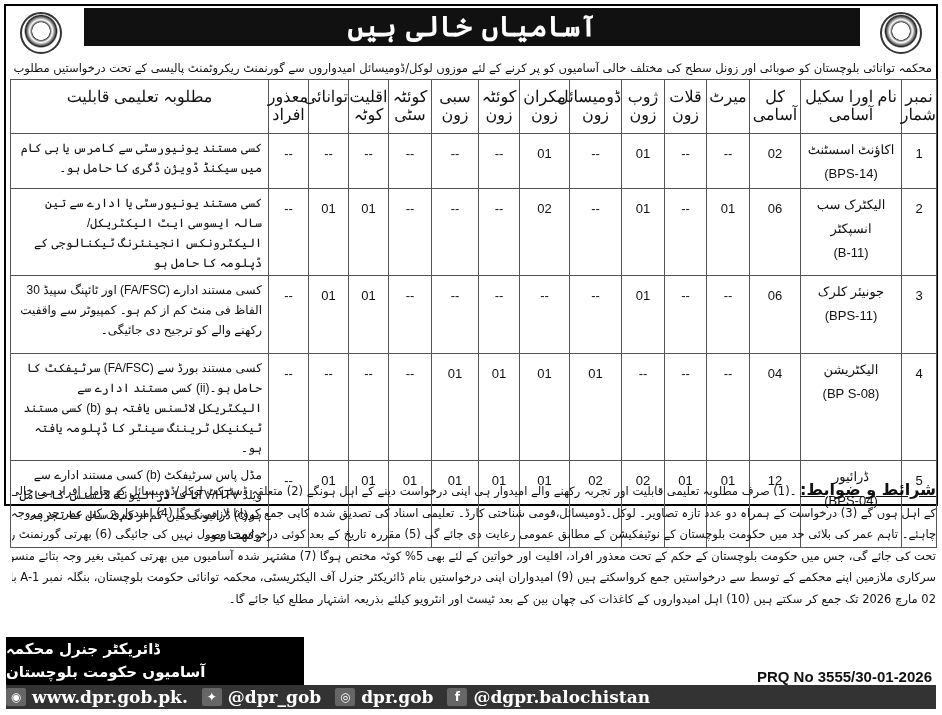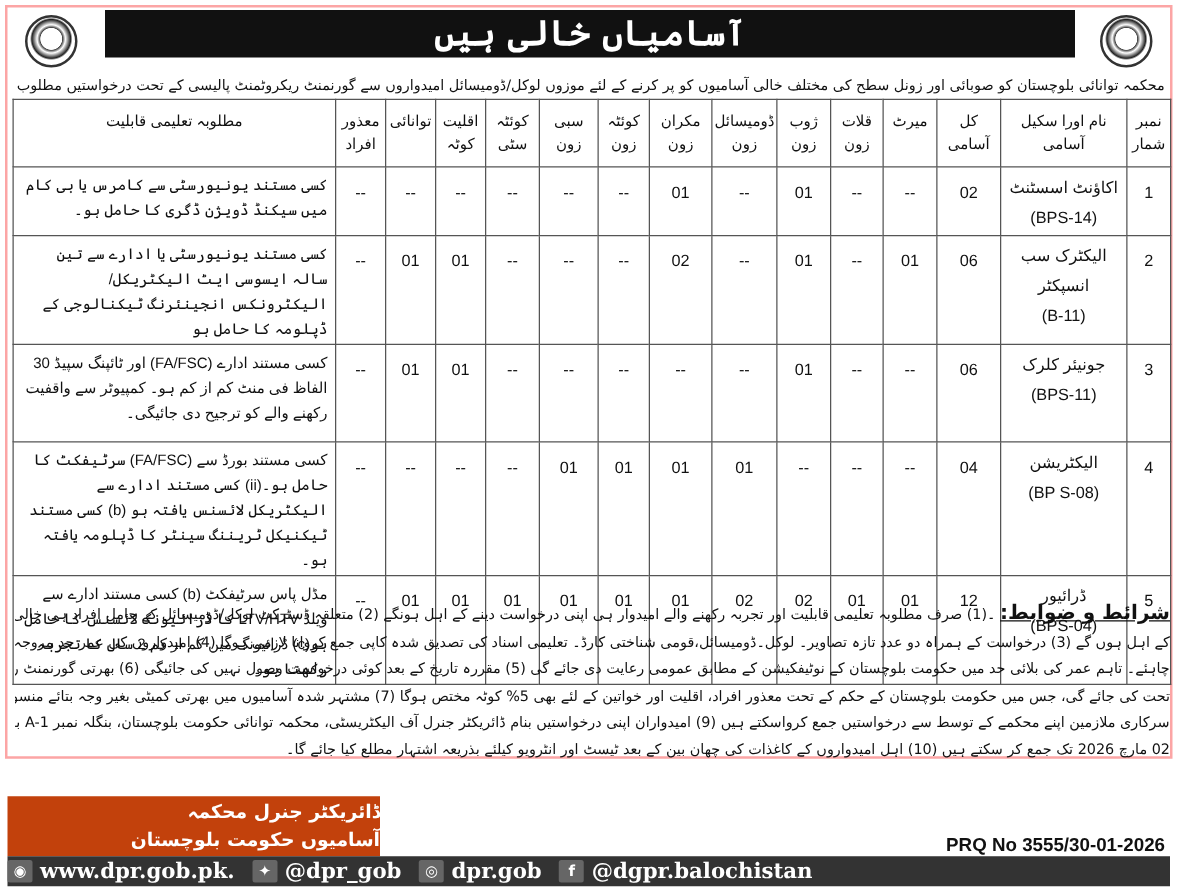--- a/index.html
+++ b/index.html
@@ -1,34 +1,34 @@
 <!DOCTYPE html>
 <html><head>
 <meta charset="utf-8">
 <style>
   * { box-sizing: border-box; margin: 0; padding: 0; }
   html, body { width: 942px; height: 715px; background: #fff; overflow: hidden; }
   body { font-family: "DejaVu Sans", sans-serif; color: #111; position: relative; }
-  .page { position: absolute; left: 4px; top: 4px; width: 934px; height: 603px; border: 2px solid #fca5a5; }
+  .page { position: absolute; left: 4px; top: 4px; width: 934px; height: 502px; border: 2px solid #000000; }
   .logo { position: absolute; top: 6px; width: 42px; height: 42px; border-radius: 50%; border: 2px solid #333; background: radial-gradient(circle at 50% 45%, #fff 30%, #444 32%, #fff 40%, #222 55%, #fff 60%); }
   .logo.left { left: 14px; }
   .logo.right { right: 14px; }
   .title-bar { position: absolute; left: 78px; top: 2px; width: 776px; height: 38px; background: #111; color: #fff; text-align: center; font-size: 28px; font-weight: bold; line-height: 38px; direction: rtl; font-family: "DejaVu Serif", serif; }
   .intro { position: absolute; left: 6px; top: 55px; width: 920px; font-size: 11.5px; direction: rtl; text-align: right; white-space: nowrap; overflow: hidden; }
   table.jobs { position: absolute; left: 4px; top: 73px; width: 926px; border-collapse: collapse; direction: rtl; table-layout: fixed; }
   table.jobs th, table.jobs td { border: 1px solid #555; text-align: center; vertical-align: top; font-size: 13px; font-family: "Liberation Sans", sans-serif; }
-  table.jobs th { font-weight: normal; font-size: 12px; height: 54px; line-height: 18px; padding-top: 8px; }
+  table.jobs th { font-weight: normal; font-size: 16px; height: 54px; line-height: 18px; padding-top: 8px; }
   table.jobs td { padding-top: 12px; }
   table.jobs td.name { font-size: 13px; line-height: 24px; padding-top: 4px; }
   table.jobs td.qual { text-align: right; font-size: 12px; line-height: 20px; padding: 4px 6px 2px 6px; vertical-align: top; }
   tr.r1 td { height: 55px; } tr.r2 td { height: 52px; } tr.r3 td { height: 78px; } tr.r4 td { height: 77px; } tr.r5 td { height: 80px; }
   .terms { position: absolute; left: 6px; top: 473px; width: 924px; direction: rtl; text-align: justify; font-size: 11.5px; line-height: 21.5px; }
   .terms .heading { font-weight: bold; font-size: 16px; text-decoration: underline; }
   .terms p { white-space: nowrap; overflow: hidden; }
-  .signature { position: absolute; left: 0; top: 631px; width: 298px; height: 48px; background: #c2410c; color: #fff; direction: rtl; text-align: right; font-size: 15px; font-weight: bold; line-height: 23px; padding-top: 1px; }
+  .signature { position: absolute; left: 0; top: 631px; width: 298px; height: 48px; background: #000000; color: #fff; direction: rtl; text-align: left; font-size: 15px; font-weight: bold; line-height: 23px; padding-top: 1px; }
   .prq { position: absolute; right: 4px; top: 662px; font-family: "Liberation Sans", sans-serif; font-weight: bold; font-size: 15px; }
   .footer { position: absolute; left: 0; top: 679px; width: 930px; height: 24px; background: #333; color: #fff; display: flex; align-items: center; font-family: "DejaVu Serif", serif; font-weight: bold; font-size: 17px; }
   .footer .item { display: flex; align-items: center; margin-right: 14px; }
   .footer .ico { display: inline-block; width: 20px; height: 18px; background: #666; color: #fff; font-size: 12px; text-align: center; line-height: 18px; margin-right: 6px; border-radius: 2px; font-family: "DejaVu Sans", sans-serif; }
 </style>
 </head>
 <body>
 
 <div class="page">
   <div class="logo left"></div>

